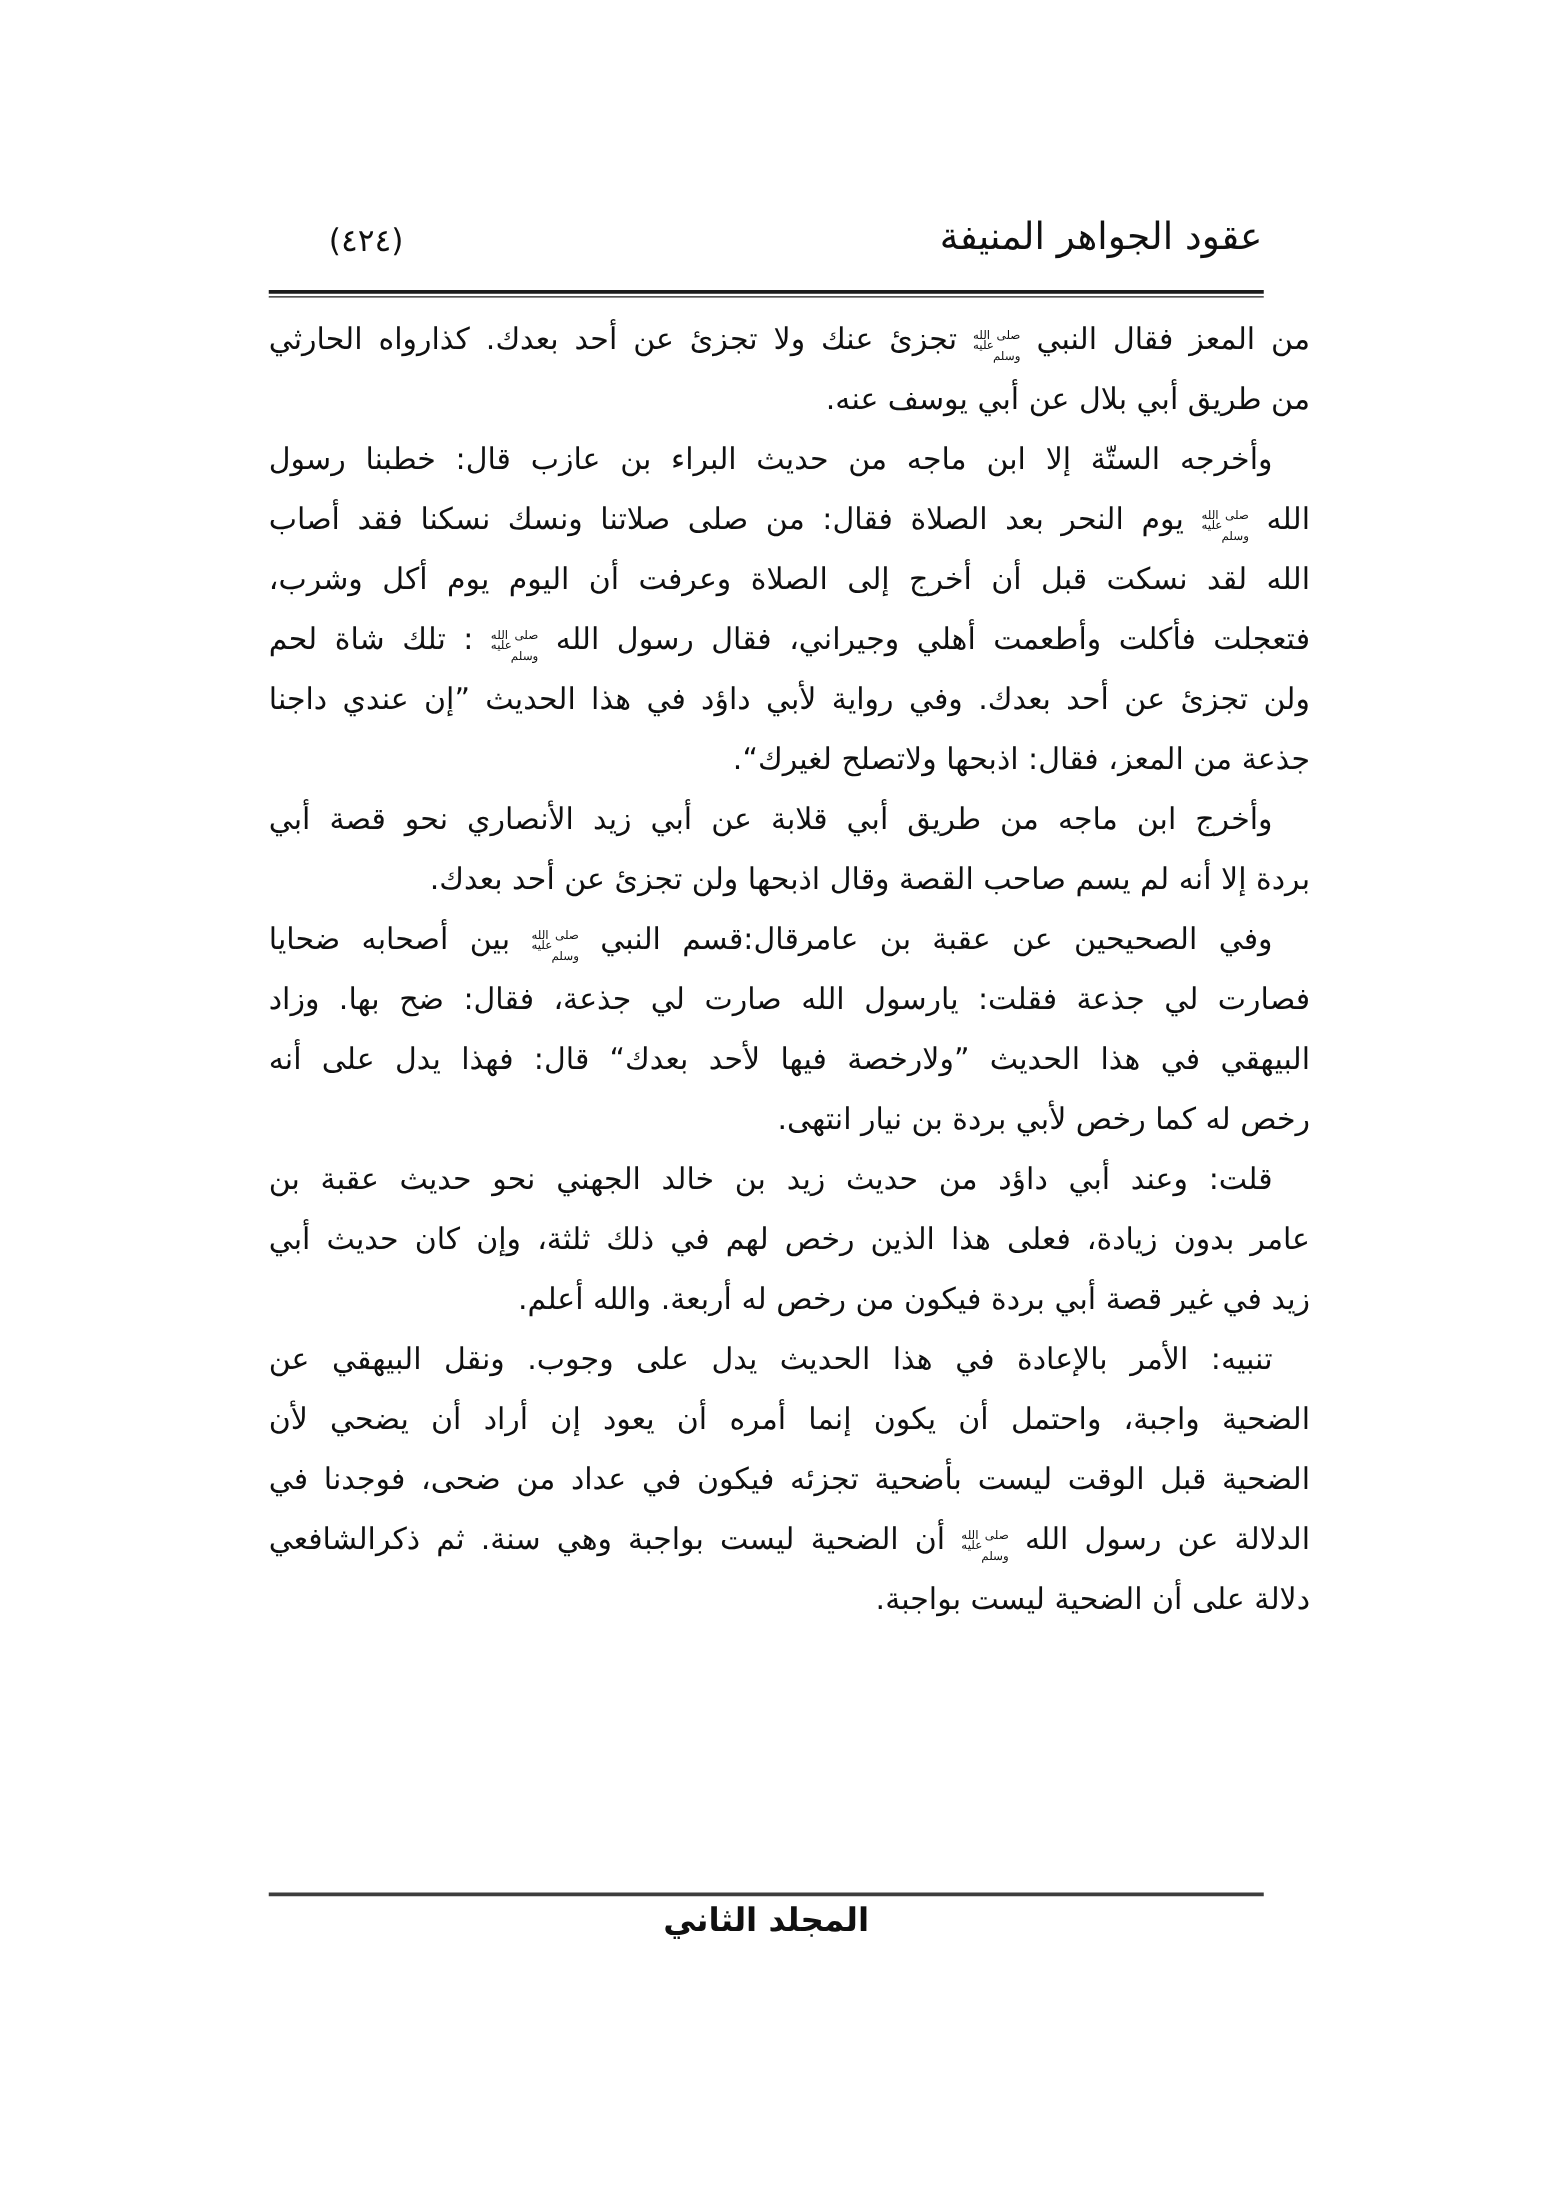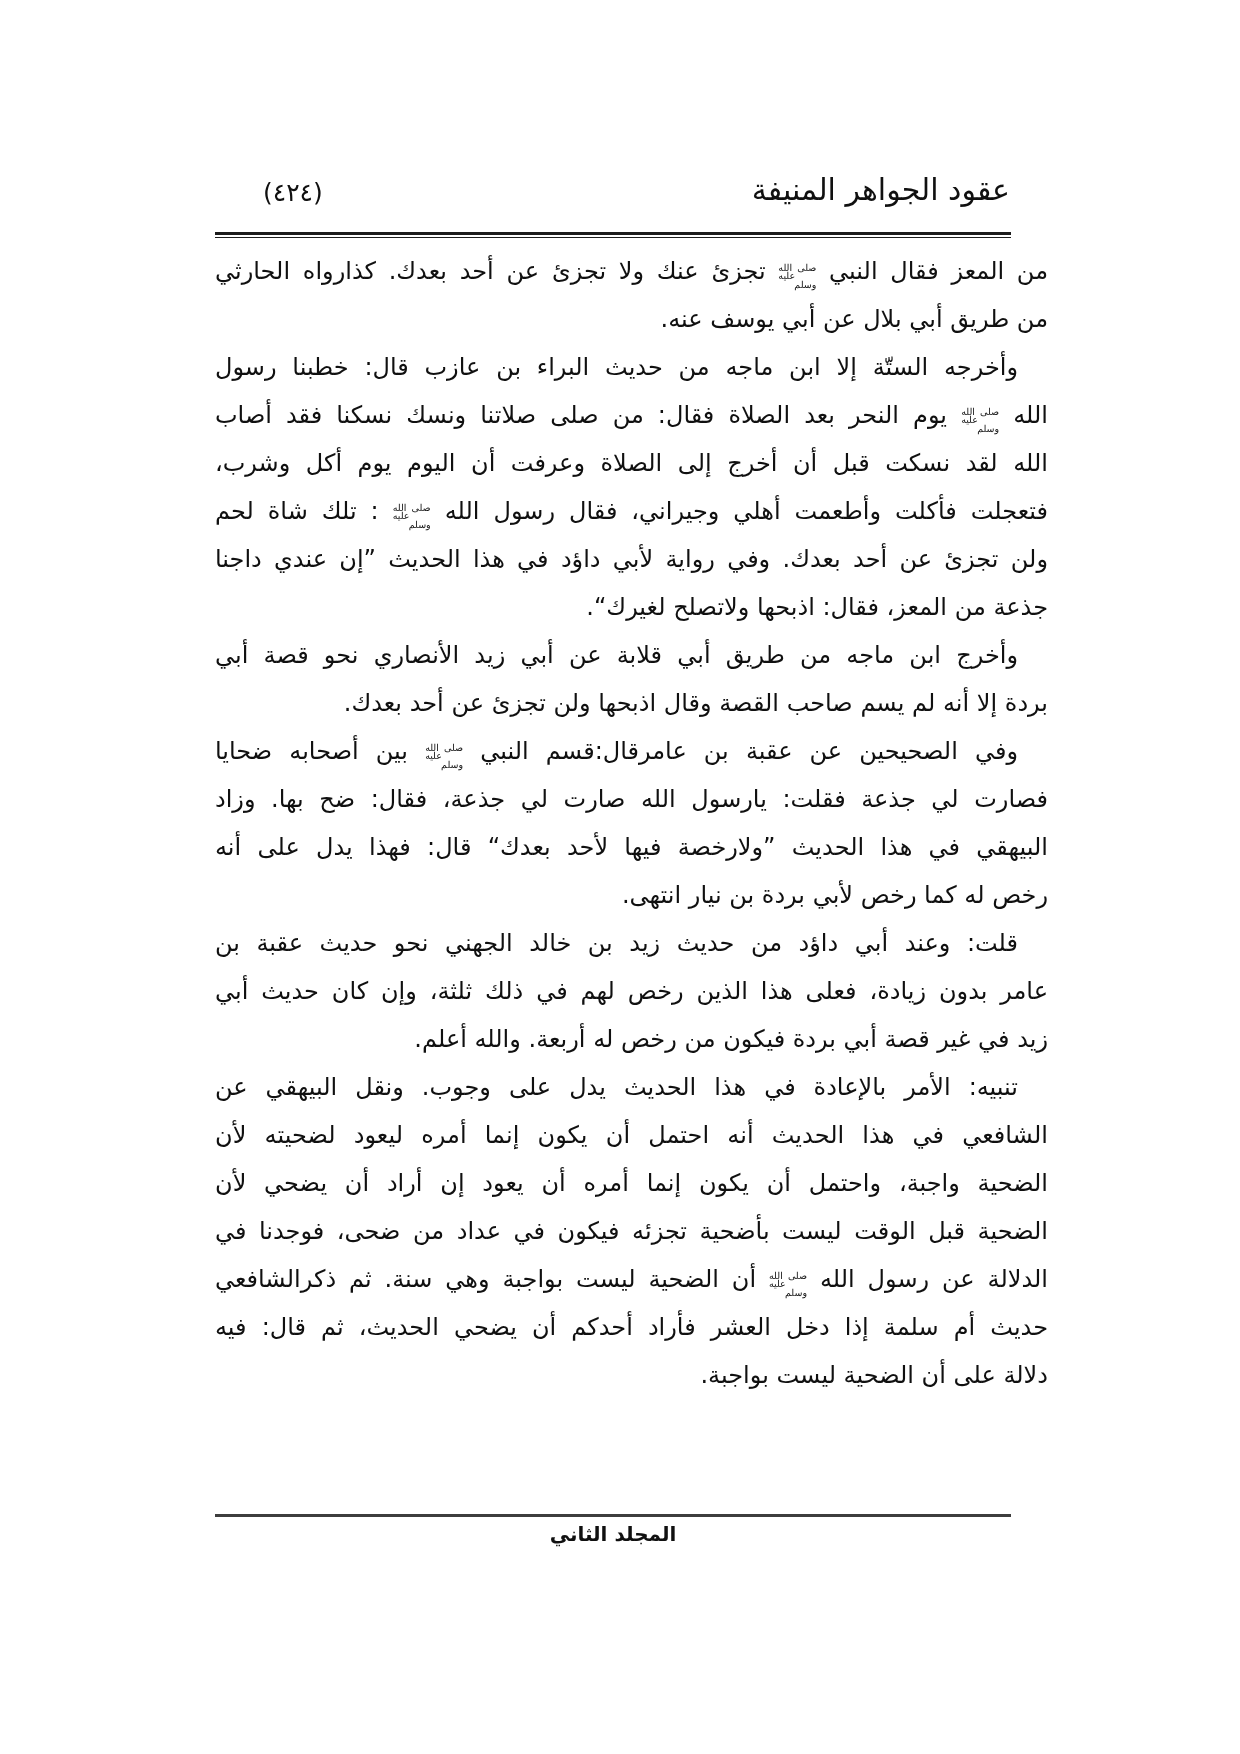--- a/index.html
+++ b/index.html
@@ -101,21 +101,21 @@
     height: 0;
     border-top: 3px solid #3d3d3d;
   }
   .footer-title {
     position: absolute;
     top: 1522px;
     left: 215px;
     width: 796px;
     text-align: center;
     direction: rtl;
-    font-size: 20px;
+    font-size: 26px;
     font-weight: bold;
   }
 </style>
 </head>
 <body>
 
 <div class="sheet">
 
   <div class="header-row">
     <div class="book-title">عقود الجواهر المنيفة</div>
@@ -142,24 +142,22 @@
     <div class="line full indent">وفي الصحيحين عن عقبة بن عامرقال:قسم النبي <span class="saw">صلى الله<br>عليه وسلم</span> بين أصحابه ضحايا</div>
     <div class="line full">فصارت لي جذعة فقلت: يارسول الله صارت لي جذعة، فقال: ضح بها. وزاد</div>
     <div class="line full">البيهقي في هذا الحديث ”ولارخصة فيها لأحد بعدك“ قال: فهذا يدل على أنه</div>
     <div class="line end">رخص له كما رخص لأبي بردة بن نيار انتهى.</div>
 
     <div class="line full indent">قلت: وعند أبي داؤد من حديث زيد بن خالد الجهني نحو حديث عقبة بن</div>
     <div class="line full">عامر بدون زيادة، فعلى هذا الذين رخص لهم في ذلك ثلثة،  وإن كان حديث أبي</div>
     <div class="line end">زيد في غير قصة أبي بردة فيكون من رخص له أربعة.  والله أعلم.</div>
 
     <div class="line full indent">تنبيه: الأمر بالإعادة في هذا الحديث يدل على وجوب. ونقل البيهقي عن</div>
-    <div class="line full">الشافعي في هذا الحديث أنه احتمل أن يكون إنما أمره ليعود لضحيته لأن</div>
     <div class="line full">الضحية واجبة، واحتمل أن يكون إنما أمره أن يعود إن أراد أن يضحي لأن</div>
     <div class="line full">الضحية قبل الوقت ليست بأضحية تجزئه فيكون في عداد من ضحى، فوجدنا في</div>
     <div class="line full">الدلالة عن رسول الله <span class="saw">صلى الله<br>عليه وسلم</span> أن الضحية ليست بواجبة وهي سنة. ثم ذكرالشافعي</div>
-    <div class="line full">حديث أم سلمة إذا دخل العشر فأراد أحدكم أن يضحي الحديث، ثم قال: فيه</div>
     <div class="line end">دلالة على أن الضحية ليست بواجبة.</div>
   </div>
 
   <div class="footer-rule"></div>
   <div class="footer-title">المجلد الثاني</div>
 
 </div>
 
 </body></html>

